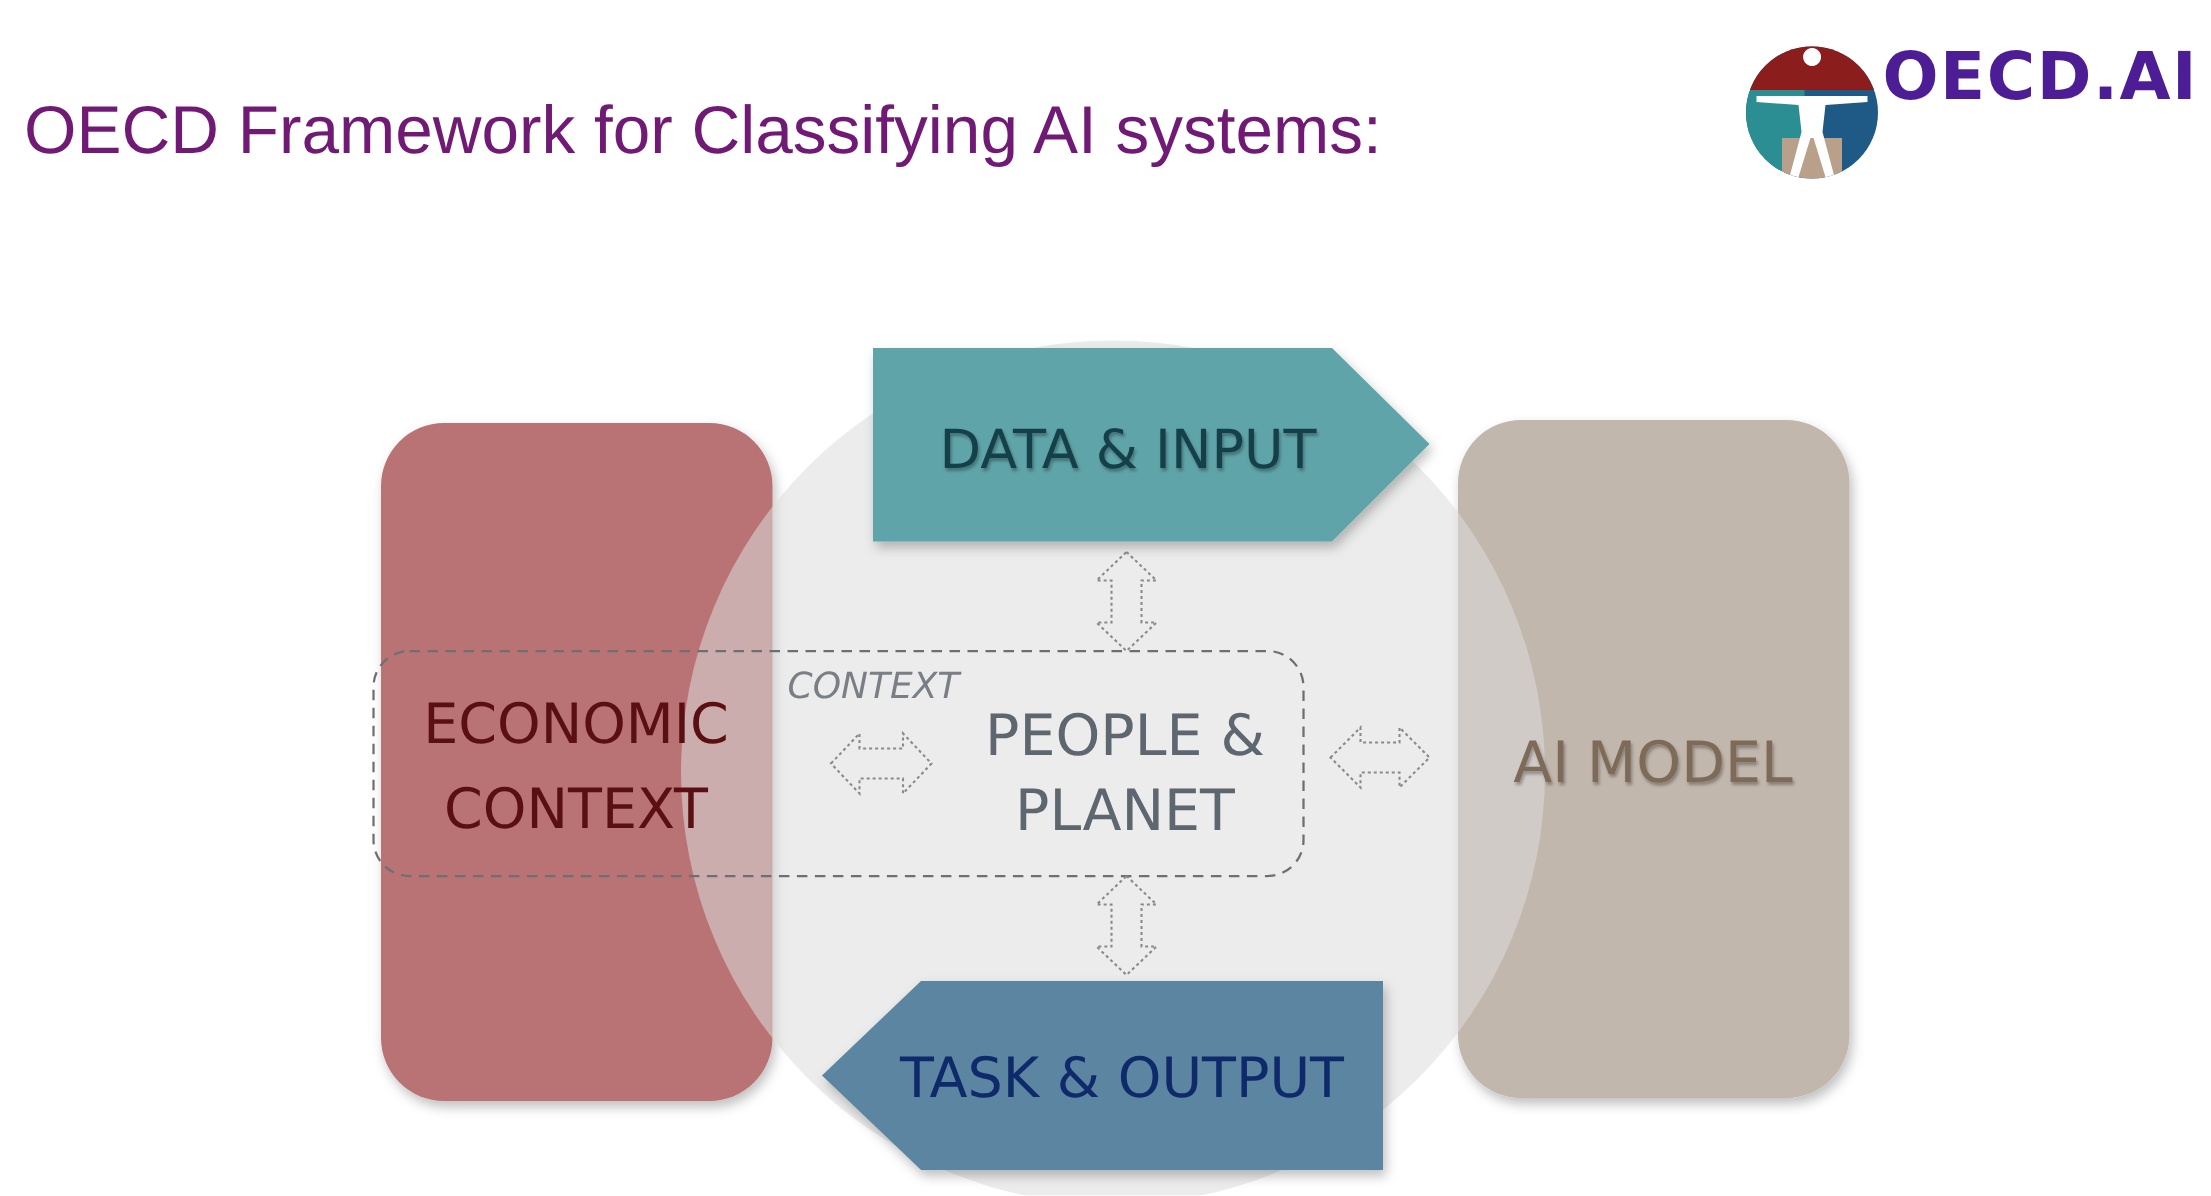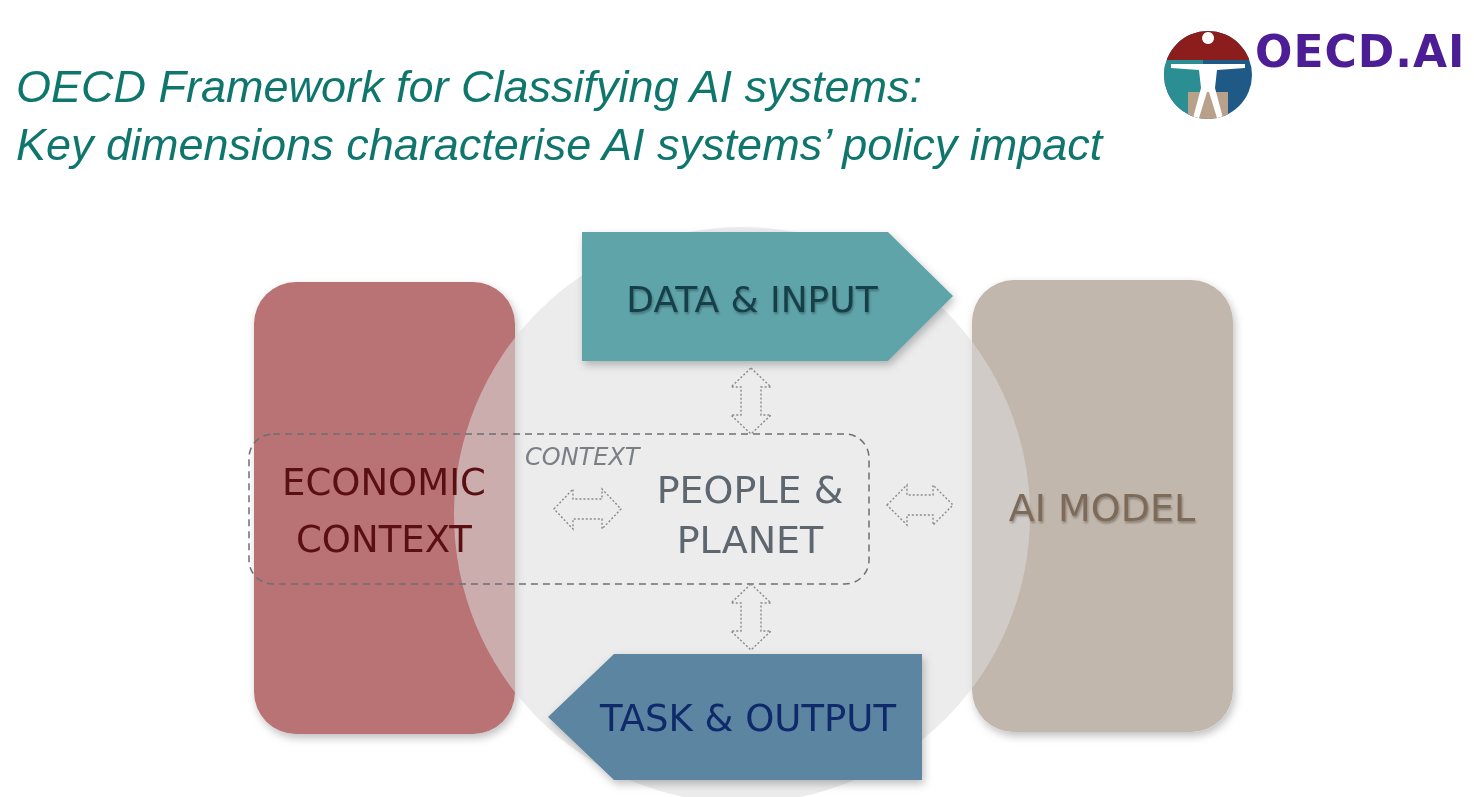--- a/index.html
+++ b/index.html
@@ -1,29 +1,28 @@
 <!DOCTYPE html>
 <html><head>
 <meta charset="utf-8">
 <style>
   html, body { margin:0; padding:0; background:#ffffff; }
   body { width:1474px; height:797px; position:relative; overflow:hidden; font-family:"Liberation Sans", sans-serif; }
-  .title { position:absolute; left:16px; top:58px; color:#0f766e; font-family:"Liberation Sans", sans-serif; font-size:45px; line-height:58px; margin:0; font-weight:normal;font-style:italic; }
+  .title { position:absolute; left:16px; top:58px; color:#701a75; font-family:"Liberation Sans", sans-serif; font-size:45px; line-height:58px; margin:0; font-weight:normal; }
   .logo { position:absolute; left:1163px; top:30px; width:310px; height:90px; }
   .logo-word { position:absolute; left:92px; top:-4px; font-family:"DejaVu Sans", sans-serif; font-size:44px; font-weight:bold; color:#4c1d95; letter-spacing:1px; }
   .logo-sub { position:absolute; left:92px; top:54px; font-family:"DejaVu Serif", serif; font-style:italic; font-size:21px; color:#1b3857; }
   .diagram { position:absolute; left:0; top:0; width:1474px; height:797px; }
   .diagram text { font-family:"DejaVu Sans", "Liberation Sans", sans-serif; }
 </style>
 </head>
 <body>
 
 <h1 class="title">
   <span>OECD Framework for Classifying AI systems:</span><br>
-  <span>Key dimensions characterise AI systems’ policy impact</span>
 </h1>
 
 <div class="logo">
   <svg width="90" height="90" viewBox="0 0 90 90" style="position:absolute;left:0;top:0;">
     <defs>
         <clipPath id="lc">
           <circle cx="45" cy="45" r="44"></circle>
         </clipPath>
       </defs>
     <g clip-path="url(#lc)">

